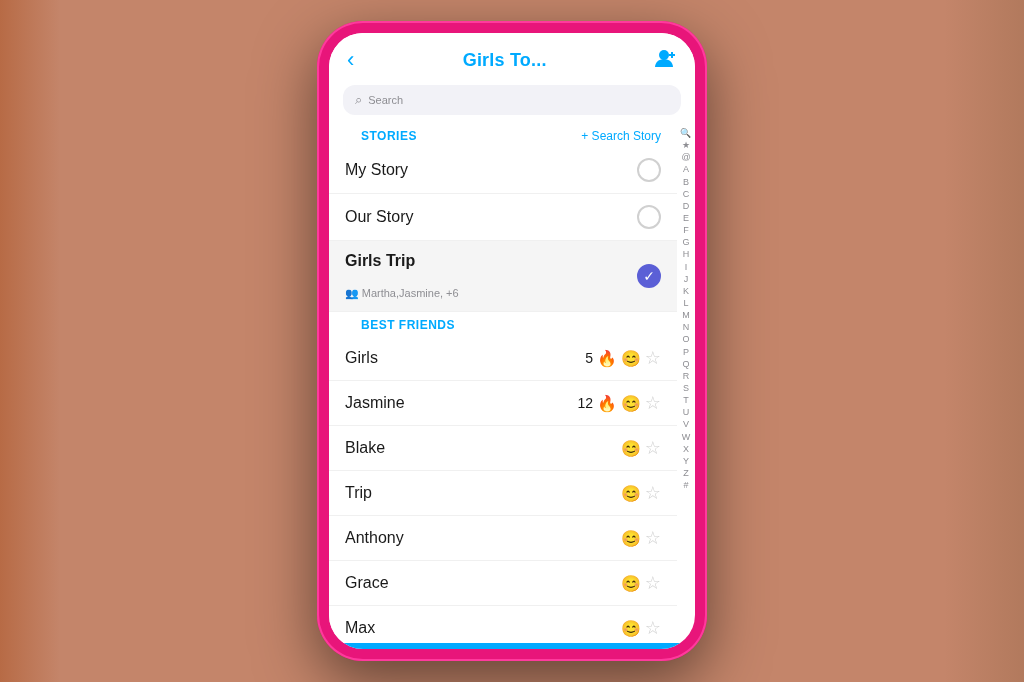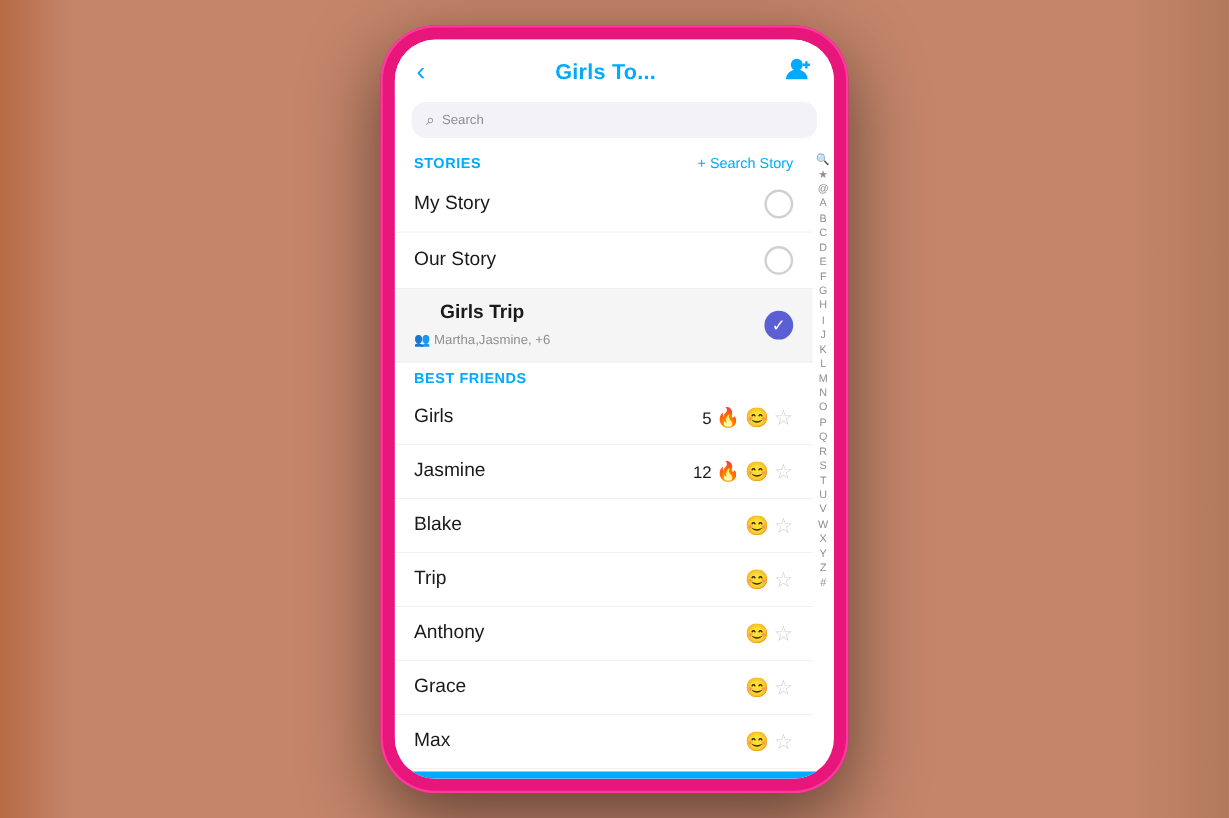--- a/index.html
+++ b/index.html
@@ -102,20 +102,21 @@
     .list-area {
       flex: 1;
     }
 
     
     .section-header {
       display: flex;
       align-items: center;
       justify-content: space-between;
       padding: 6px 16px 4px;
+      margin-left: 16px;
     }
 
     .section-label {
       color: #00aaff;
       font-size: 12px;
       font-weight: 700;
       letter-spacing: 0.5px;
       text-transform: uppercase;
     }
 
@@ -127,21 +128,20 @@
     }
 
     
     .list-item {
       display: flex;
       align-items: center;
       justify-content: space-between;
       padding: 11px 16px;
       background: #fff;
       border-bottom: 0.5px solid #f0f0f0;
-      text-align: center;
     }
 
     .list-item.selected {
       background: #f5f5f5;
     }
 
     .item-left {
       display: flex;
       flex-direction: column;
     }
@@ -151,21 +151,21 @@
       color: #1a1a1a;
     }
 
     .item-name.bold {
       font-weight: 700;
     }
 
     .item-sub {
       font-size: 11px;
       color: #8e8e93;
-      margin-top: 7px;
+      margin-top: 17px;
     }
 
     .item-right {
       display: flex;
       align-items: center;
       gap: 4px;
     }
 
     .streak-count {
       font-size: 14px;

